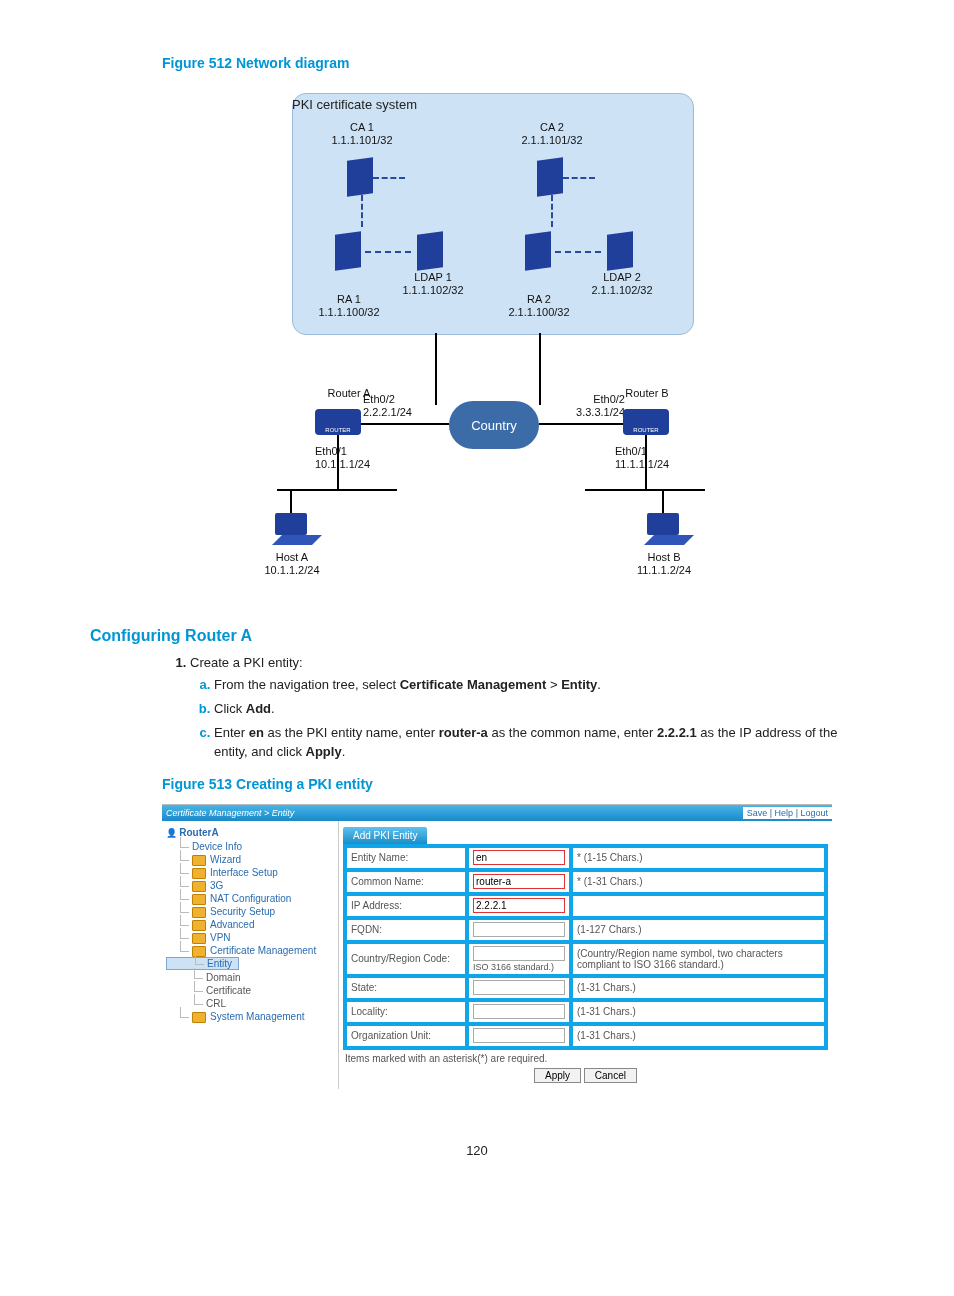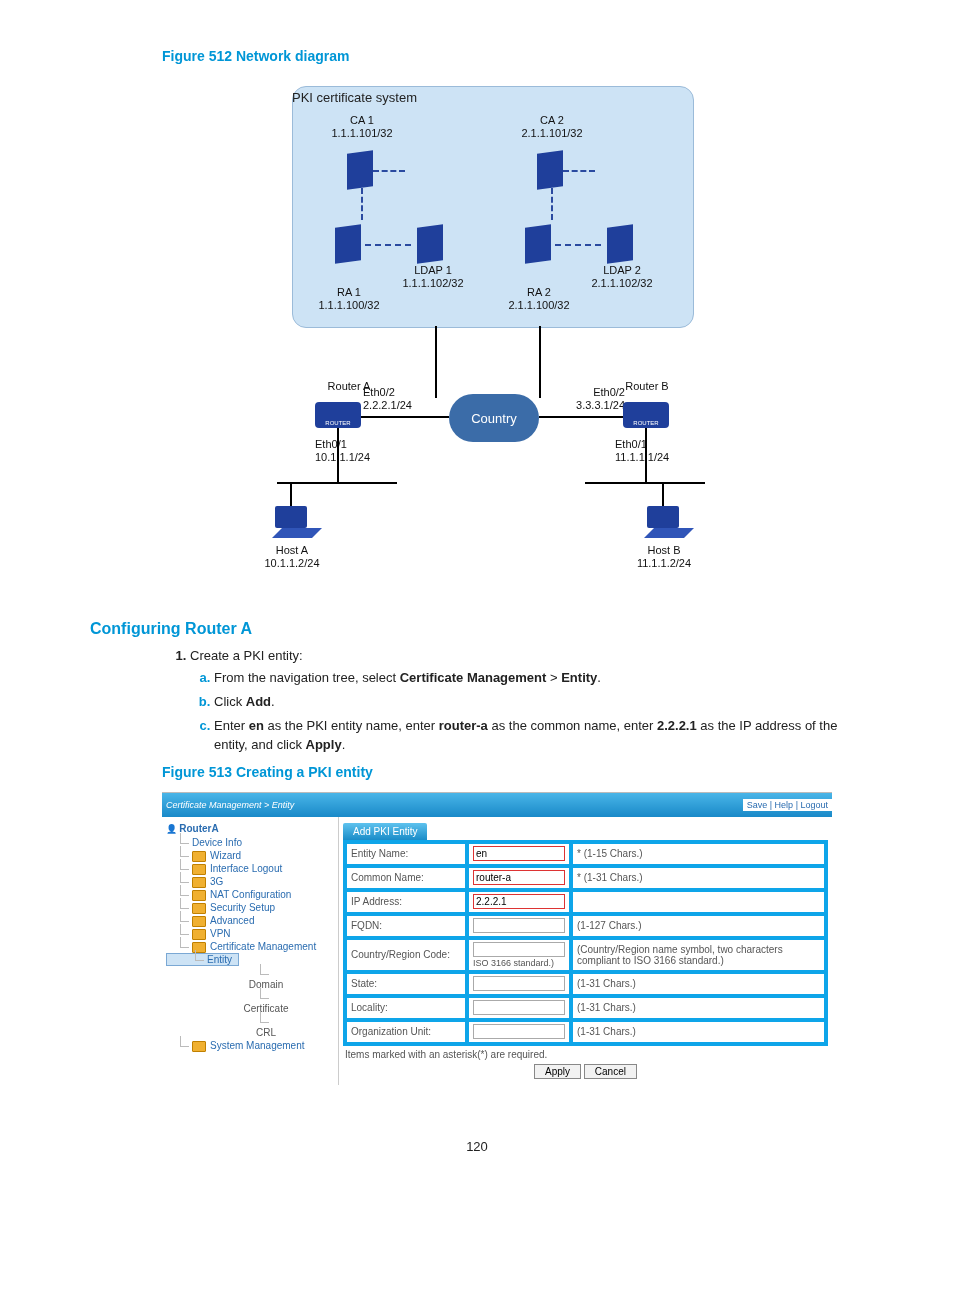--- a/index.html
+++ b/index.html
@@ -7,21 +7,21 @@
     font-size: 13px;
     color: #222;
     margin: 0;
     padding: 40px 90px 30px 90px;
     width: 774px;
   }
   .figure-title {
     color: #0096d6;
     font-weight: bold;
     font-size: 14px;
-    margin: 8px 0 12px 72px;
+    margin: 15px 0 12px 72px;
   }
   .section-heading {
     color: #0096d6;
     font-weight: bold;
     font-size: 16px;
     margin: 24px 0 10px 0;
   }
   .diagram512 {
     width: 440px;
     height: 520px;
@@ -110,21 +110,21 @@
 
   
   .ui {
     width: 670px;
     margin-left: 72px;
     border-top: 1px solid #bbb;
     font-size: 10px;
     position: relative;
   }
   .ui-topbar {
-    height: 24px;
+    height: 16px;
     background: linear-gradient(#49b5e8,#1989c8);
     display: flex; align-items: center; justify-content: space-between;
     color: #fff; font-size: 9px;
     font-style: italic;
   }
   .ui-topbar .left { padding-left: 4px; }
   .ui-topbar .right { background:#fff; color:#2a6cb0; padding:1px 4px; font-style: normal; }
   .ui-body { display: flex; }
   .ui-tree {
     width: 172px;
@@ -138,21 +138,21 @@
     padding: 2px 0 2px 0;
   }
   .ui-tree .device-root::before {
     content: "\1F464"; font-size: 9px; margin-right: 2px;
   }
   .tree-row {
     padding: 1px 0 1px 14px;
     white-space: nowrap;
     display: flex; align-items: center;
   }
-  .tree-row.sub2 { padding-left: 28px; color:#555;flex-direction:column; }
+  .tree-row.sub2 { padding-left: 28px; color:#555; }
   .tree-row.selected {
     background: #cde3f5;
     border: 1px solid #7aa8d4;
     display: inline-flex;
     padding: 0 6px 0 28px;
     color: #2a6cb0;
     margin-left: 0;
   }
   .folder-icon {
     display:inline-block; width:12px; height:9px;
@@ -348,21 +348,21 @@
           <span>Device Info</span>
         </div>
       <div class="tree-row">
           <span class="branch"></span>
           <span class="folder-icon"></span>
           <span>Wizard</span>
         </div>
       <div class="tree-row">
           <span class="branch"></span>
           <span class="folder-icon"></span>
-          <span>Interface Logout</span>
+          <span>Interface Setup</span>
         </div>
       <div class="tree-row">
           <span class="branch"></span>
           <span class="folder-icon"></span>
           <span>3G</span>
         </div>
       <div class="tree-row">
           <span class="branch"></span>
           <span class="folder-icon"></span>
           <span>NAT Configuration</span>

